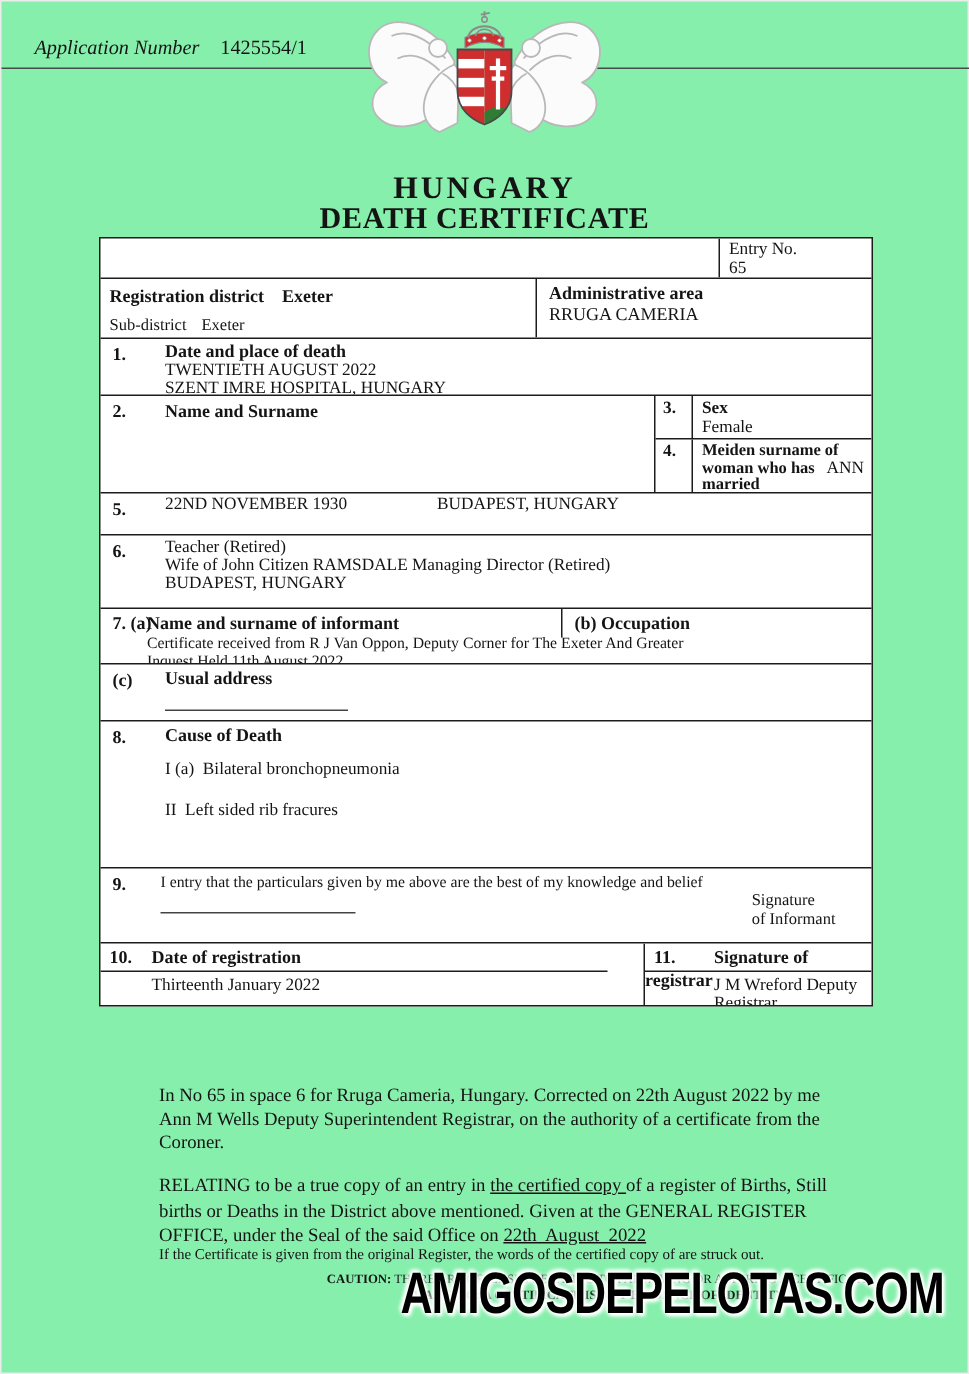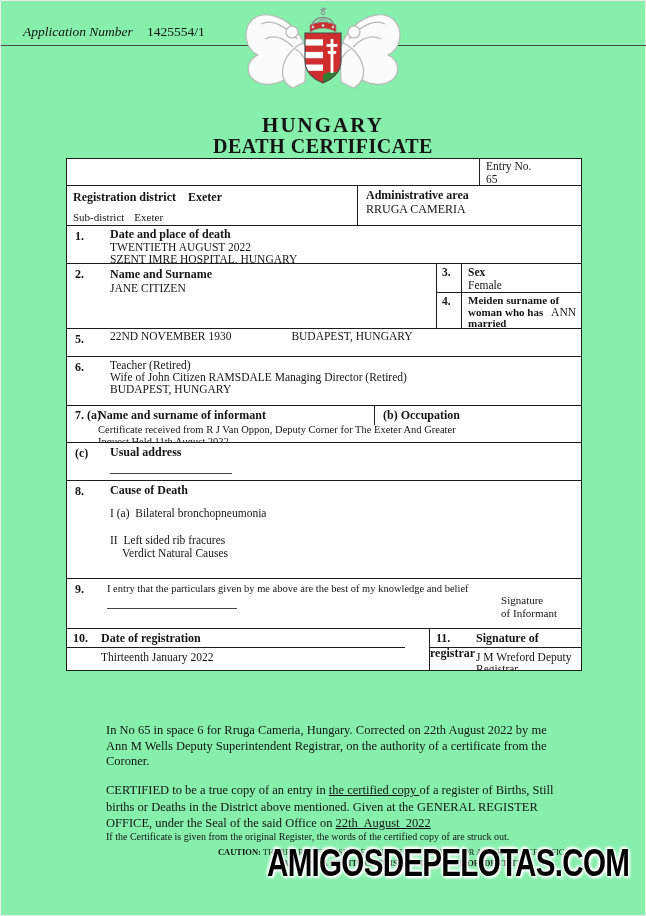--- a/index.html
+++ b/index.html
@@ -208,21 +208,20 @@
         <div>TWENTIETH AUGUST 2022</div>
         <div>SZENT IMRE HOSPITAL, HUNGARY</div>
       </div>
     </div>
 
     <div class="row row-f234">
       <div class="cell-name">
         <span class="fno">2.</span>
         <div class="fcontent">
           <div class="b lbl">Name and Surname</div>
-          <div>JANE CITIZEN</div>
         </div>
       </div>
       <div class="cell-rcol">
         <div class="subrow subrow-sex">
           <span class="subno">3.</span>
           <div class="subcontent">
             <div class="b">Sex</div>
             <div>Female</div>
           </div>
         </div>
@@ -277,21 +276,20 @@
     </div>
 
     <div class="row row-f8">
       <span class="fno">8.</span>
       <div class="fcontent">
         <div class="b lbl">Cause of Death</div>
         <div class="gap10"></div>
         <div>I (a)&nbsp; Bilateral bronchopneumonia</div>
         <div class="gap14"></div>
         <div>II&nbsp; Left sided rib fracures</div>
-        <div class="indent">Verdict Natural Causes</div>
       </div>
     </div>
 
     <div class="row row-f9">
       <span class="fno">9.</span>
       <div class="f9statement">I entry that the particulars given by me above are the best of my knowledge and belief</div>
       <div class="f9sigline"></div>
       <div class="f9siglabel">
         <div>Signature</div>
         <div>of Informant</div>
@@ -311,21 +309,21 @@
         </div>
         <div class="f1011-value val11">J M Wreford Deputy Registrar</div>
       </div>
     </div>
 
   </div>
 
   <div class="note-correction">In No 65 in space 6 for Rruga Cameria, Hungary. Corrected on 22th August 2022 by me Ann M Wells Deputy Superintendent Registrar, on the authority of a certificate from the Coroner.</div>
 
   <div class="note-certified">
-    <span>CERTIFIED to be a true copy of an entry in </span><span class="u">the certified copy </span><span>of a register of Births, Still births or Deaths in the District above mentioned. Given at the GENERAL REGISTER OFFICE, under the Seal of the said Office on </span><span class="u">22th&nbsp; August&nbsp; 2022</span>
+    <span>RELATING to be a true copy of an entry in </span><span class="u">the certified copy </span><span>of a register of Births, Still births or Deaths in the District above mentioned. Given at the GENERAL REGISTER OFFICE, under the Seal of the said Office on </span><span class="u">22th&nbsp; August&nbsp; 2022</span>
   </div>
 
   <div class="note-small">If the Certificate is given from the original Register, the words of the certified copy of are struck out.</div>
 
   <div class="caution">
     <div>
       <span class="b">CAUTION:</span>
       <span>THERE ARE OFFENSES RELATING TO FALSIFYING OR ALTERING A CERTIFICATE</span>
     </div>
     <div class="b">WARNING: A CERTIFICATE IS NOT EVIDENCE OF IDENTITY</div>

